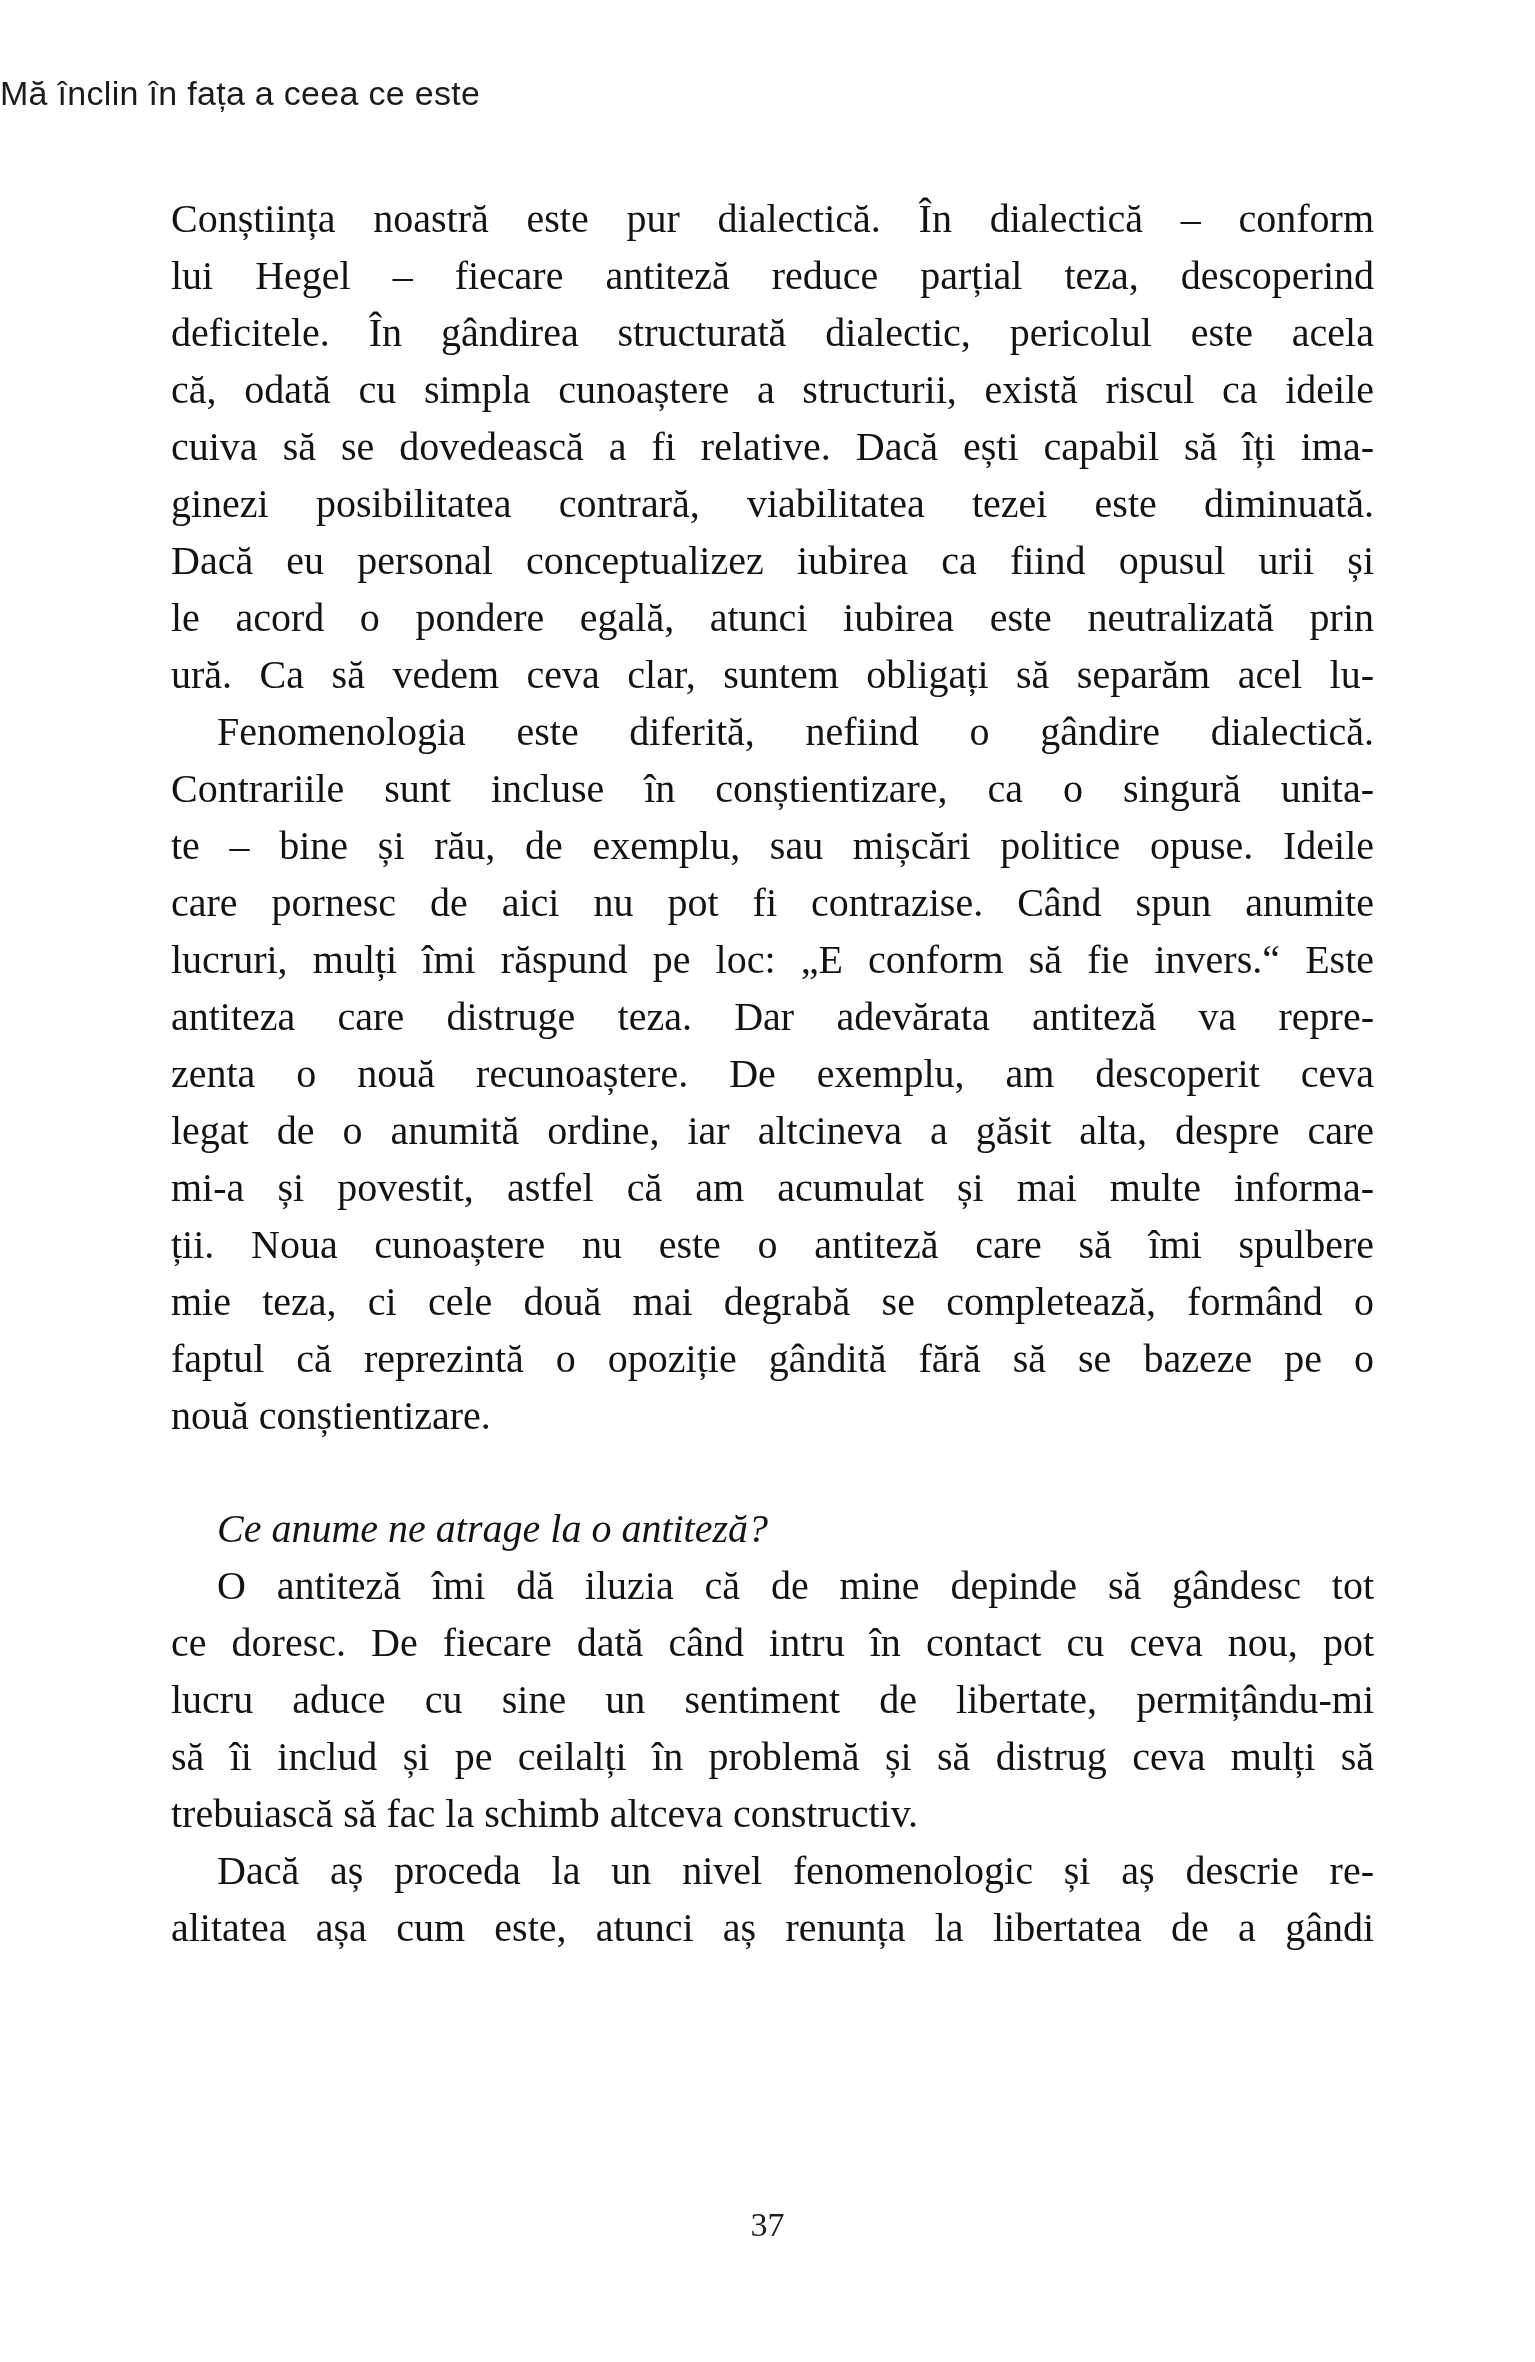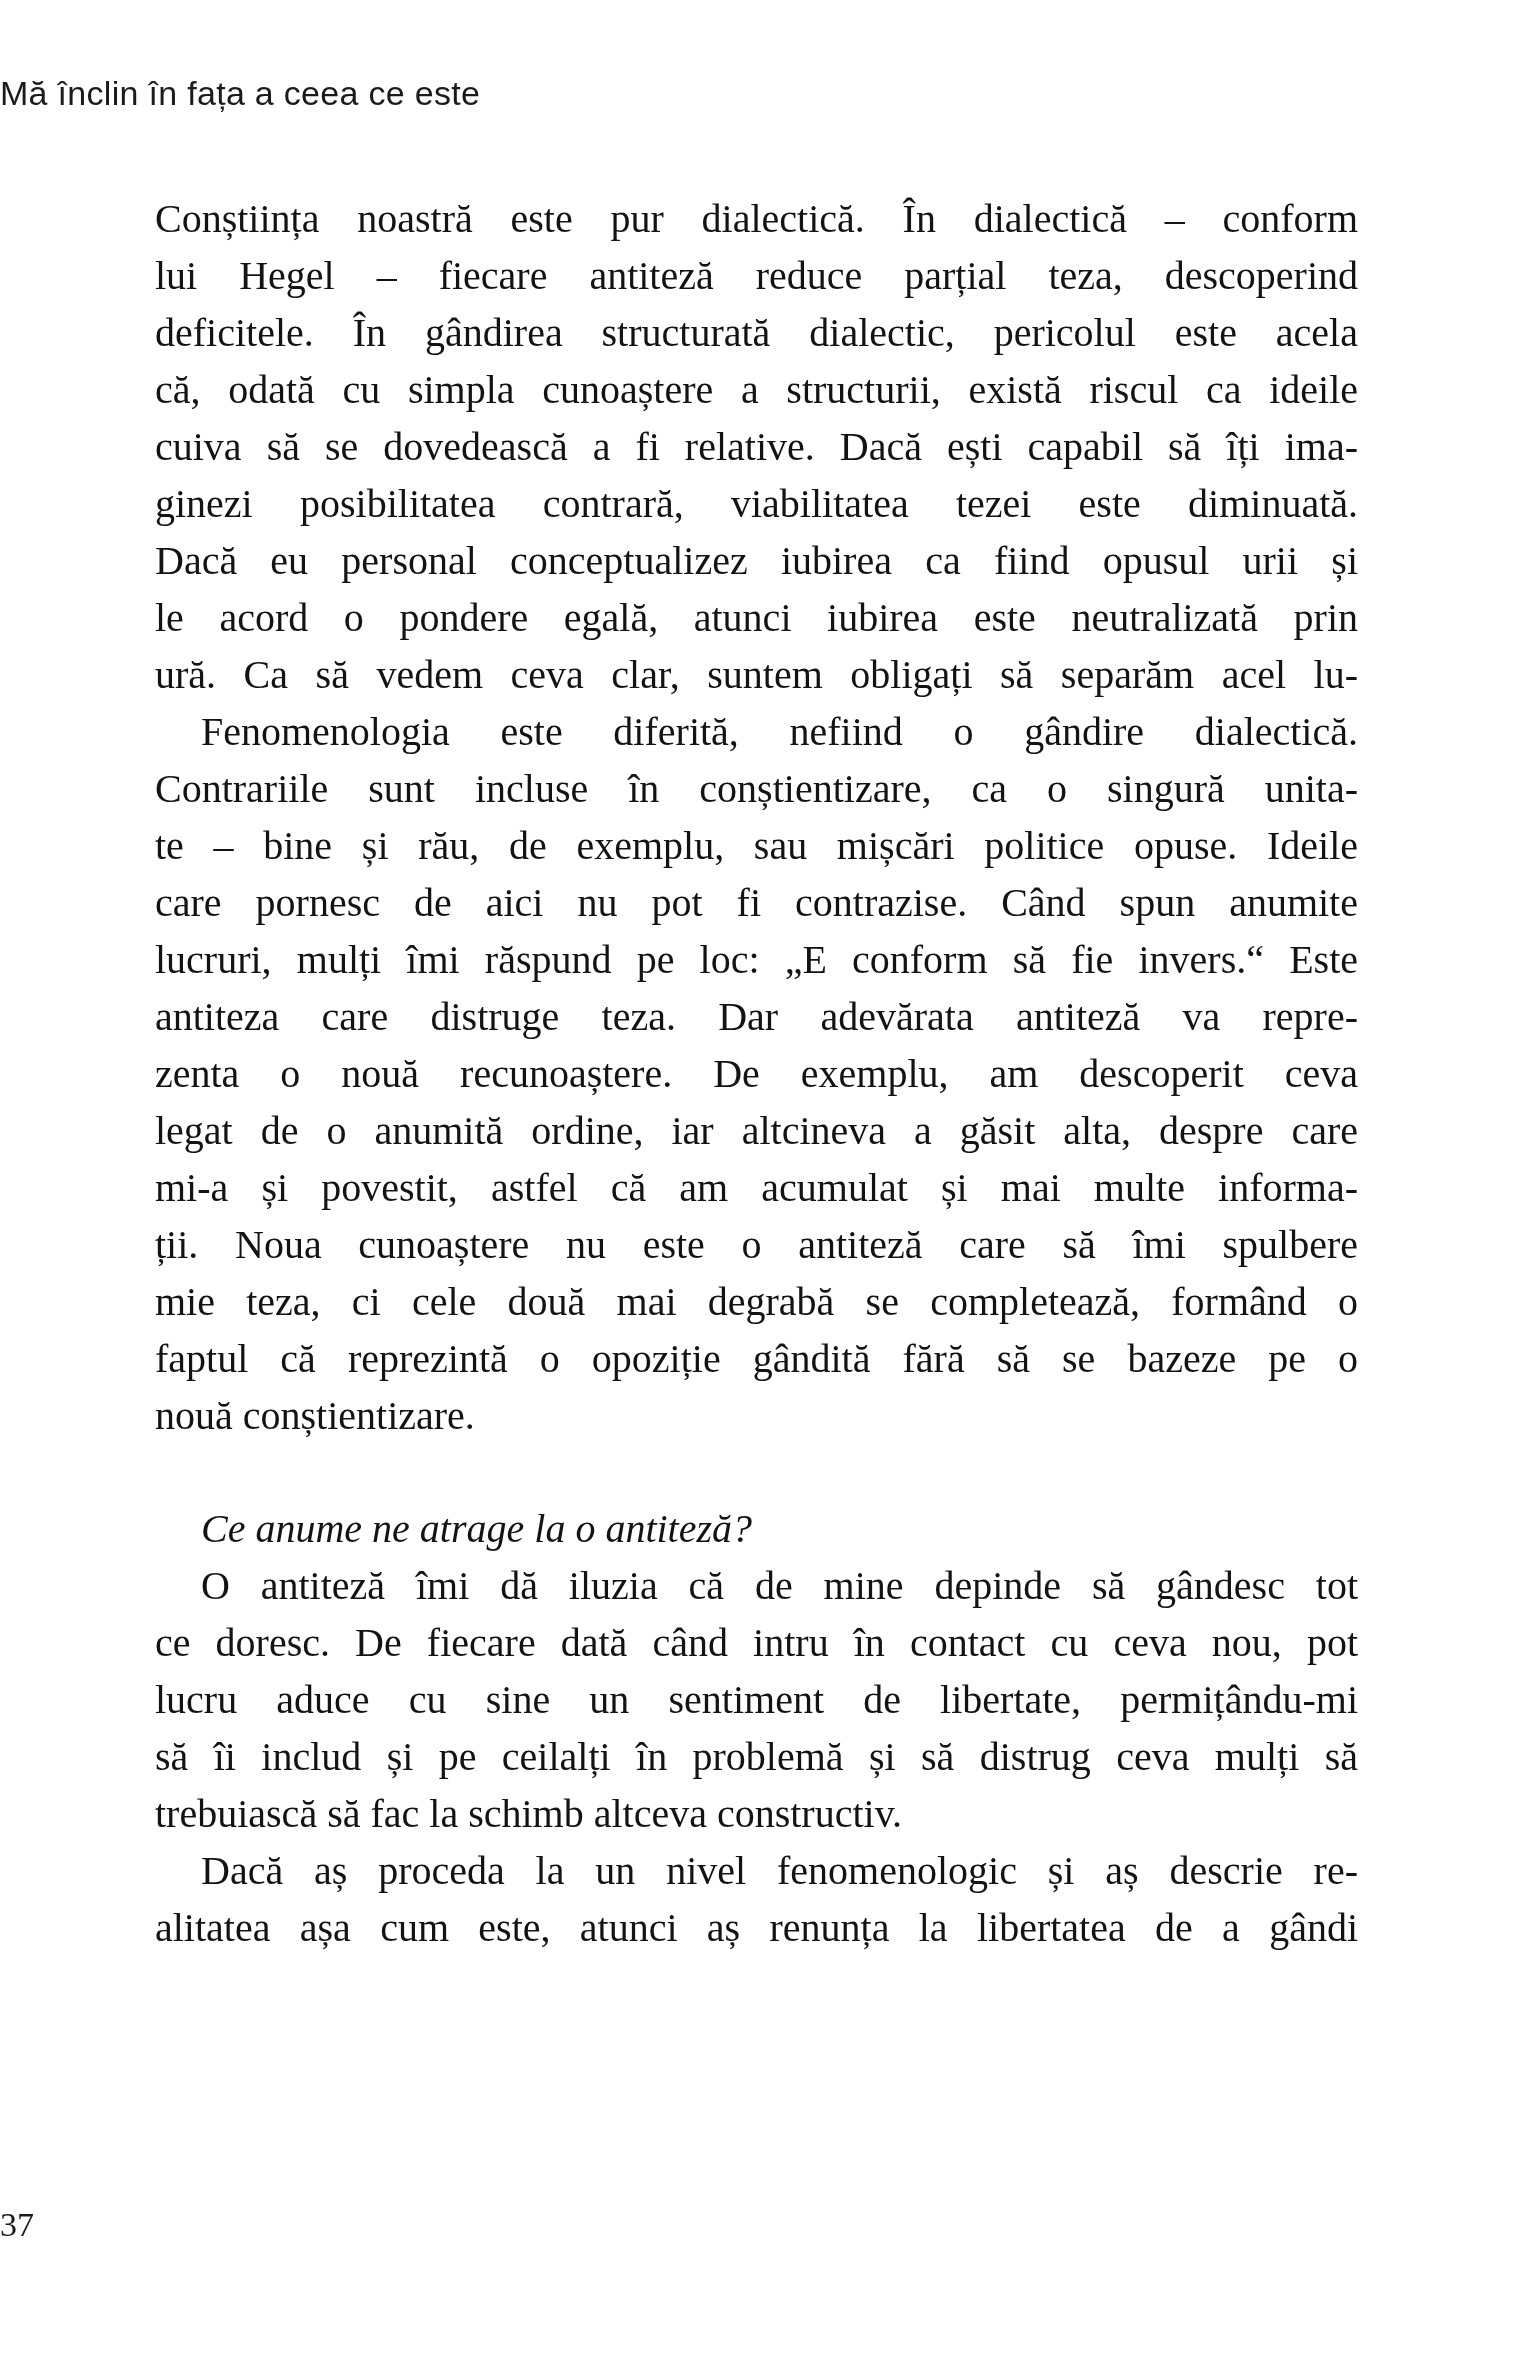--- a/index.html
+++ b/index.html
@@ -17,21 +17,21 @@
     top: 74px;
     left: 0;
     width: 1535px;
     font-family: "Liberation Sans", "DejaVu Sans", sans-serif;
     font-size: 34px;
     color: #1b1b1b;
     letter-spacing: 0.3px;
   }
   .text-block {
     position: absolute;
-    left: 155px;
+    left: 171px;
     top: 190px;
     width: 1203px;
   }
   .line {
     font-size: 40px;
     line-height: 57px;
     height: 57px;
     text-align: justify;
     text-align-last: justify;
     overflow: visible;
@@ -39,21 +39,21 @@
   }
   .line.last { text-align-last: left; }
   .line.indent { text-indent: 46px; }
   .block.heading { margin-top: 56px; }
   .block.heading .line { font-style: italic; }
   .page-number {
     position: absolute;
     top: 2206px;
     left: 0;
     width: 1535px;
-    text-align: left;
+    text-align: center;
     font-size: 34px;
     color: #1b1b1b;
   }
 </style>
 </head>
 <body>
 
 <header class="running-header">Mă înclin în fața a ceea ce este</header>
 
 <main class="text-block">

